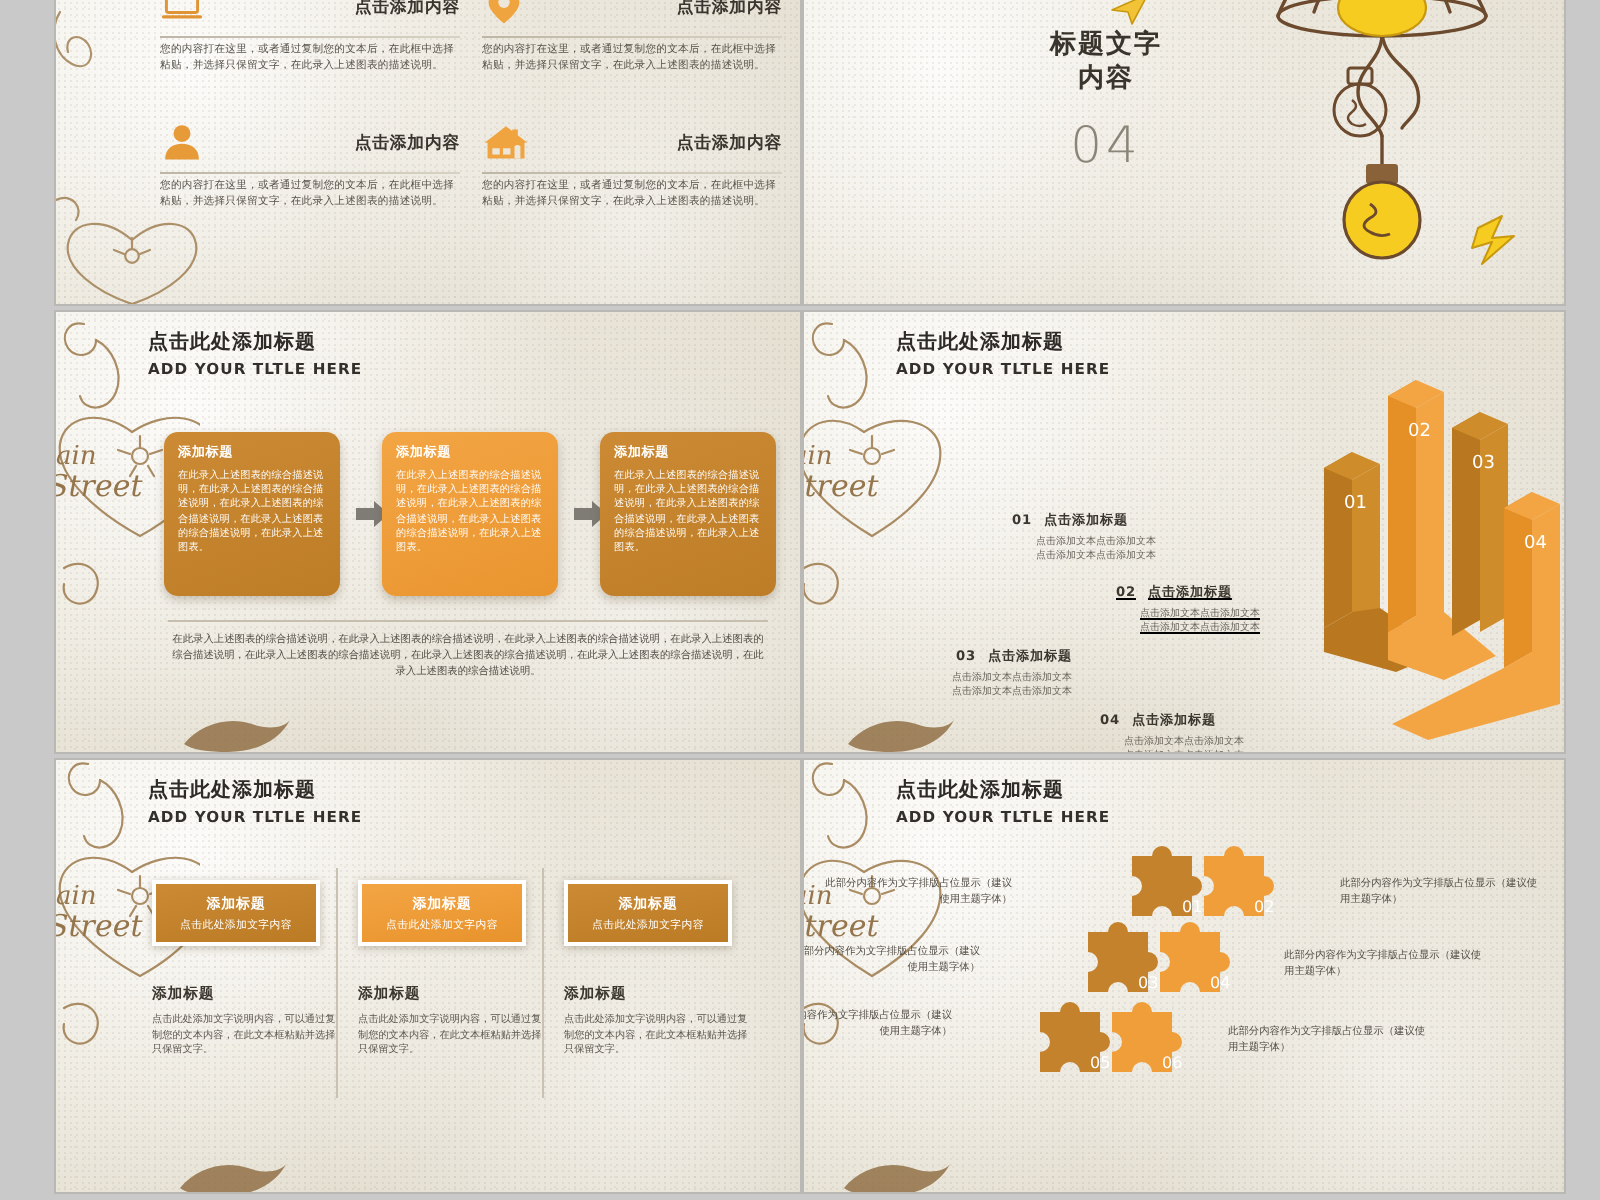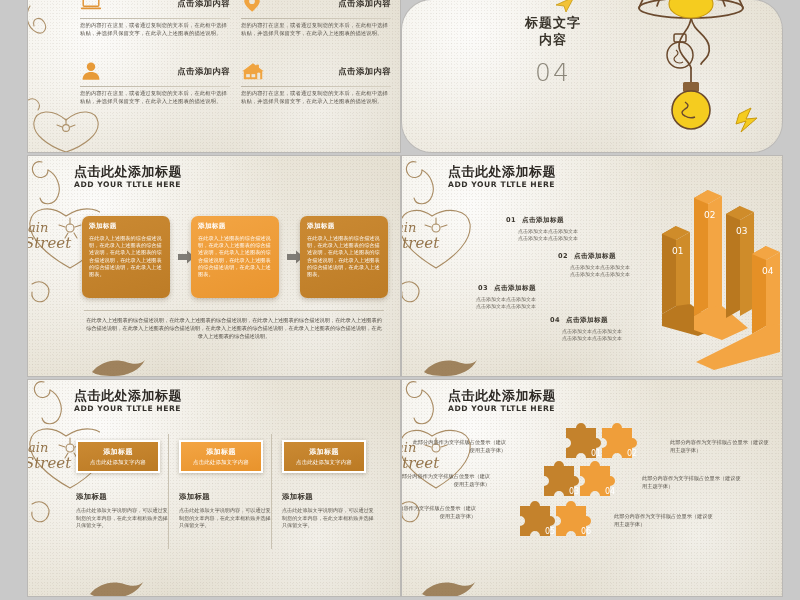--- a/index.html
+++ b/index.html
@@ -23,36 +23,36 @@
   .slide::after{
     content:"";position:absolute;inset:0;pointer-events:none;
     background-image:
       radial-gradient(rgba(150,140,120,.16) 0.6px, transparent 0.7px),
       radial-gradient(rgba(120,110,92,.10) 0.5px, transparent 0.6px);
     background-size:3px 3px,5px 5px;
     background-position:0 0,2px 1px;
     opacity:.85;
   }
   .s1{left:28px;top:0;width:372px;height:152px;text-decoration:underline;}
-  .s2{left:402px;top:0;width:380px;height:152px;border-radius:30px;}
+  .s2{left:402px;top:0;width:380px;height:152px;}
   .s3{left:28px;top:156px;width:372px;height:220px;}
   .s4{left:402px;top:156px;width:380px;height:220px;}
   .s5{left:28px;top:380px;width:372px;height:216px;}
   .s6{left:402px;top:380px;width:380px;height:216px;}
 
   .inner{position:relative;z-index:3;width:100%;height:100%;}
 
   
   .deco-left{position:absolute;left:-6px;top:0;width:78px;height:100%;z-index:2;pointer-events:none;opacity:.92;}
   .deco-bird{position:absolute;z-index:2;pointer-events:none;opacity:.95;}
 
   
   .hdr{position:absolute;left:46px;top:9px;z-index:4;}
   .hdr .cn{
-    font-size:13px;font-weight:bold;color:#2f2b26;letter-spacing:.5px;
+    font-size:10px;font-weight:bold;color:#2f2b26;letter-spacing:.5px;
     line-height:14px;text-shadow:0 1px 0 rgba(255,255,255,.5);
   }
   .hdr .en{
     font-size:7.6px;font-weight:bold;color:#33302b;letter-spacing:.55px;
     margin-top:1px;
   }
 
   
   .ib{position:absolute;width:150px;}
   .ib .row{display:flex;align-items:center;justify-content:space-between;height:26px;}
@@ -75,21 +75,21 @@
   }
   .card .ct{font-size:6.6px;font-weight:bold;margin-bottom:4px;letter-spacing:.3px;}
   .card .cb{font-size:5.1px;line-height:7.2px;letter-spacing:.1px;opacity:.97;}
   .arrow{position:absolute;width:17px;height:14px;}
   .footrule{position:absolute;left:56px;width:300px;height:1px;background:#c6bfaf;}
   .foottext{position:absolute;left:56px;width:300px;font-size:5.2px;line-height:8px;
             color:#514c44;text-align:center;}
 
   
   .li{position:absolute;}
-  .li .lt{font-size:6.6px;font-weight:bold;color:#3b362e;letter-spacing:.4px;}
+  .li .lt{font-size:6.6px;font-weight:bold;color:#3b362e;letter-spacing:.4px;margin-top:40px;}
   .li .lt .n{margin-right:6px;color:#3b362e;}
   .li .lb{font-size:5px;line-height:7.4px;color:#6a655c;margin-top:3px;margin-left:12px;}
 
   
   .bx{position:absolute;width:84px;height:33px;box-sizing:border-box;
       border:2px solid #fff;box-shadow:0 1px 4px rgba(80,60,30,.3);
       display:flex;flex-direction:column;align-items:center;justify-content:center;color:#fff;}
   .bx .b1{font-size:7px;font-weight:bold;letter-spacing:.4px;}
   .bx .b2{font-size:5.4px;margin-top:2px;letter-spacing:.2px;}
   .col{position:absolute;width:96px;}
@@ -293,21 +293,21 @@
         <div class="cn">点击此处添加标题</div>
         <div class="en">ADD YOUR TLTLE HERE</div>
       </div>
 
       <div class="li" style="left:104px;top:60px;">
         <div class="lt"><span class="n">01</span><span>点击添加标题</span></div>
         <div class="lb" style="white-space:pre-line;">点击添加文本点击添加文本
 点击添加文本点击添加文本</div>
       </div>
 
-      <div class="li" style="left:156px;top:96px;">
+      <div class="li" style="left:156px;top:96px;text-decoration:underline;">
         <div class="lt"><span class="n">02</span><span>点击添加标题</span></div>
         <div class="lb" style="white-space:pre-line;">点击添加文本点击添加文本
 点击添加文本点击添加文本</div>
       </div>
 
       <div class="li" style="left:62px;top:128px;text-align:right;">
         <div class="lt"><span class="n">03</span><span>点击添加标题</span></div>
         <div class="lb" style="white-space:pre-line;">点击添加文本点击添加文本
 点击添加文本点击添加文本</div>
       </div>

